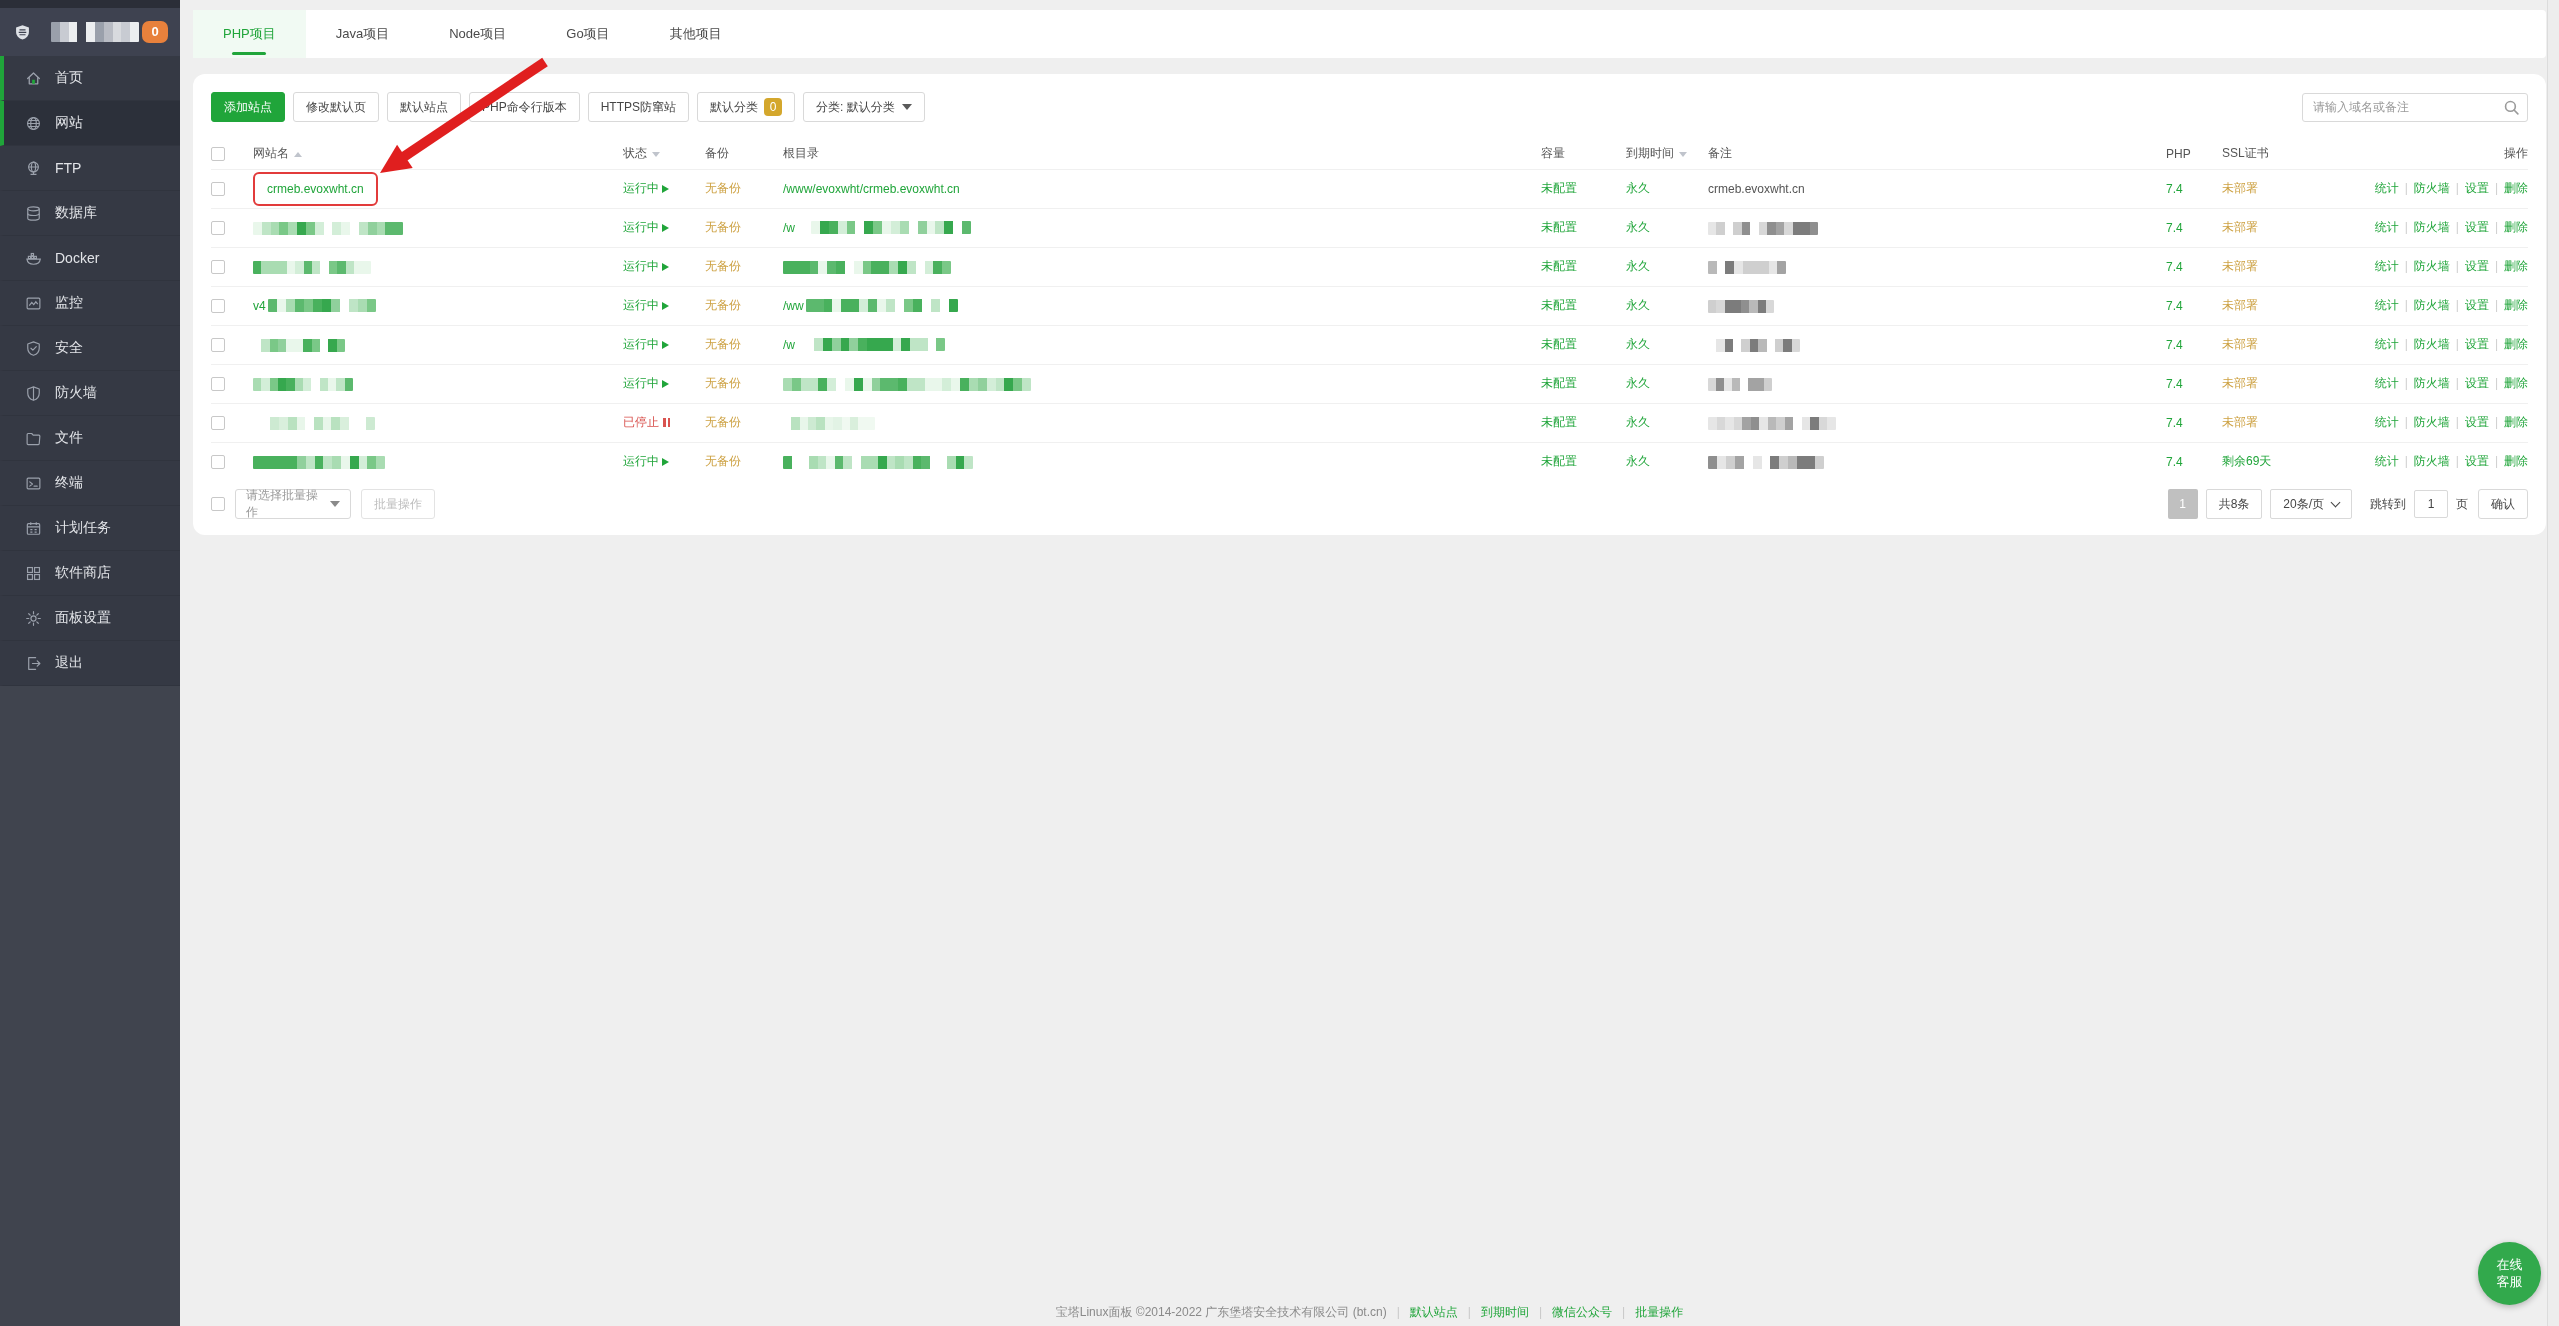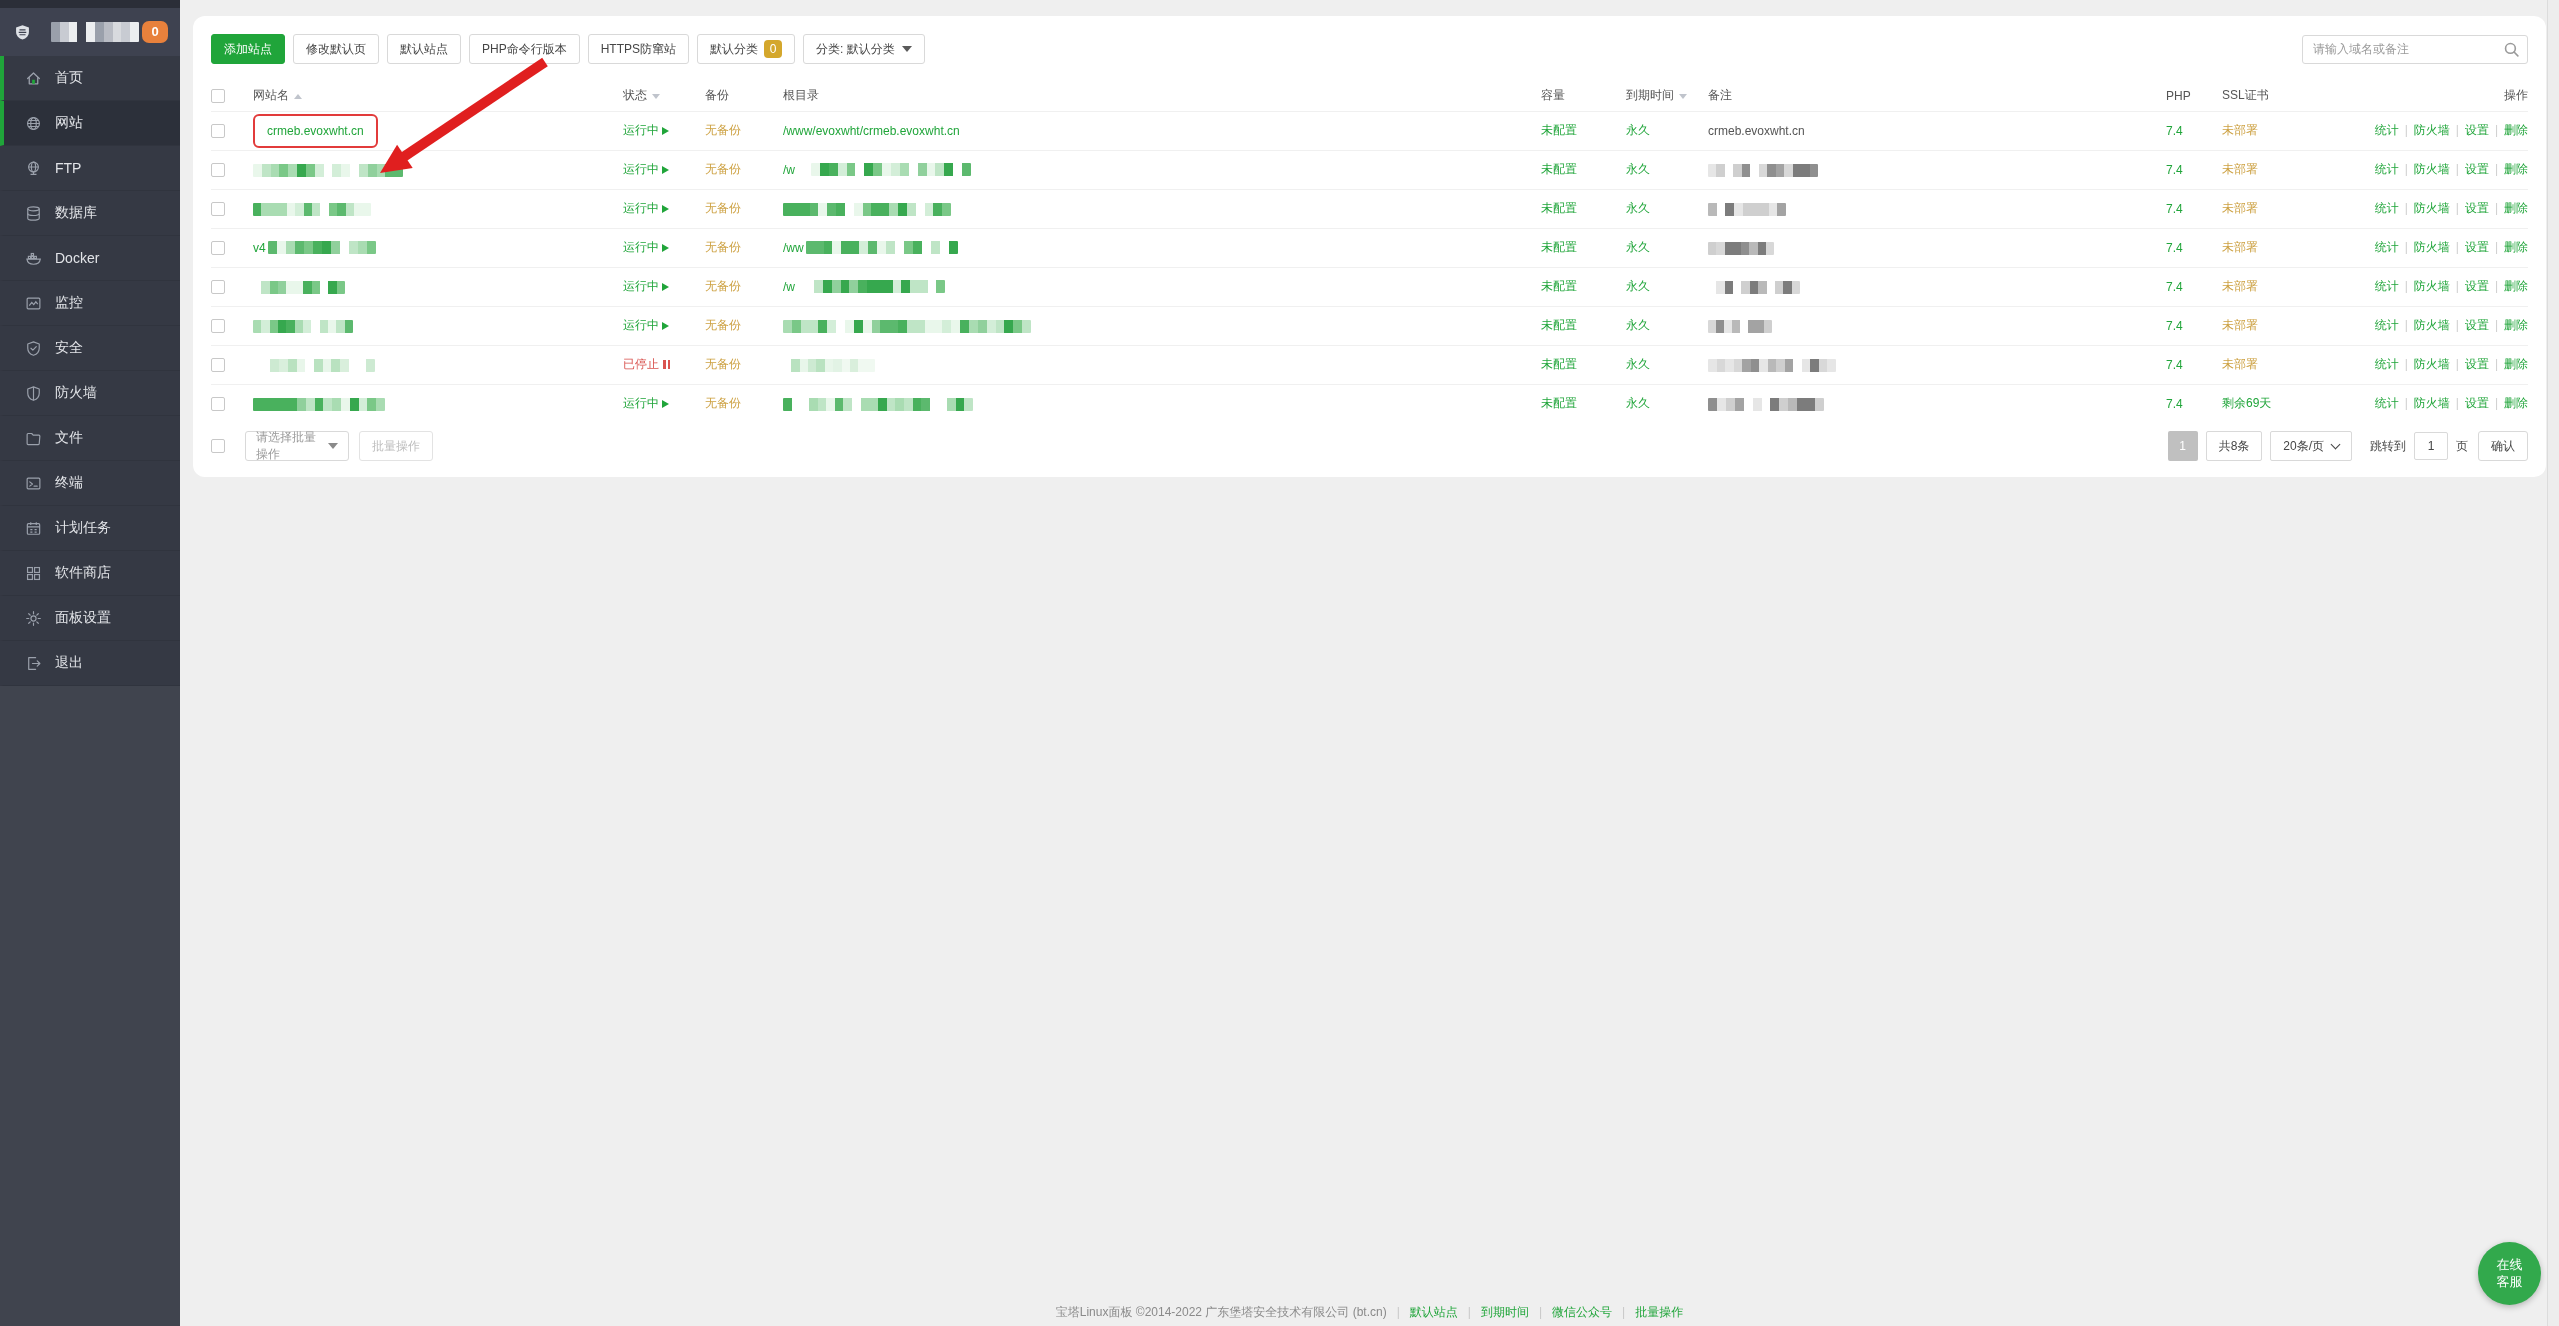--- a/index.html
+++ b/index.html
@@ -57,21 +57,21 @@
   .pbars { display:inline-block; margin-left:4px; vertical-align:-1px; }
   .pbars i { display:inline-block; width:2.5px; height:9px; background:#d9534f; margin-right:2px; }
   .sep { color:#cfcfcf; margin:0 6px; }
   .red-box { display:inline-block; padding:8px 12px; margin:-10px 0; border:2px solid #e23b3b; border-radius:6px; }
   .mosaic { display:inline-flex; height:13px; vertical-align:middle; overflow:hidden; border-radius:1px; }
   .mosaic i { display:block; height:100%; }
   .mos-prefix { vertical-align:middle; margin-right:2px; }
 
   
   .bottombar { display:flex; align-items:center; margin-top:8px; }
-  .fake-select { width:104px; height:30px; border:1px solid #d9d9d9; border-radius:3px; display:inline-flex; align-items:center; padding:0 10px; color:#9a9a9a; margin-left:20px; cursor:pointer; justify-content:space-between; background:#fff; }
+  .fake-select { width:116px; height:30px; border:1px solid #d9d9d9; border-radius:3px; display:inline-flex; align-items:center; padding:0 10px; color:#9a9a9a; margin-left:10px; cursor:pointer; justify-content:space-between; background:#fff; }
   .btn.disabled { color:#bdbdbd; border-color:#e3e3e3; margin-left:10px; }
   .pager { margin-left:auto; display:flex; align-items:center; }
   .page-cur { width:30px; height:30px; line-height:30px; text-align:center; background:#c0c0c0; color:#fff; border-radius:2px; }
   .pg-box { height:30px; line-height:28px; border:1px solid #d9d9d9; border-radius:2px; padding:0 12px; margin-left:8px; background:#fff; color:#454545; display:inline-flex; align-items:center; }
   .chev { width:7px; height:7px; border-right:1.6px solid #444; border-bottom:1.6px solid #444; transform:rotate(45deg); display:inline-block; margin-left:8px; margin-top:-4px; }
   .jump-label { margin-left:18px; }
   .jump-input { width:34px; height:28px; border:1px solid #d9d9d9; border-radius:2px; text-align:center; margin-left:8px; font-size:12px; color:#454545; outline:none; font-family:inherit; }
   .page-unit { margin-left:8px; }
   .confirm-btn { margin-left:10px; margin-right:0; }
 
@@ -242,20 +242,37 @@
             <path d="M7 8h7M11.5 5.5 14 8l-2.5 2.5"></path>
           </svg>
         </span>
         <span>退出</span>
       </div>
     </div>
   <div class="side-filler"></div>
 </div>
 
 <div class="main">
+  <div class="tabbar" id="tabbar">
+      <div class="tab active">
+        <span>PHP项目</span>
+      </div>
+      <div class="tab">
+        <span>Java项目</span>
+      </div>
+      <div class="tab">
+        <span>Node项目</span>
+      </div>
+      <div class="tab">
+        <span>Go项目</span>
+      </div>
+      <div class="tab">
+        <span>其他项目</span>
+      </div>
+    </div>
 
   <div class="card">
     <div class="toolbar">
       <span id="toolbar-buttons"><button class="btn primary">
             <span>添加站点</span>
           </button><button class="btn">
             <span>修改默认页</span>
           </button><button class="btn">
             <span>默认站点</span>
           </button><button class="btn">

